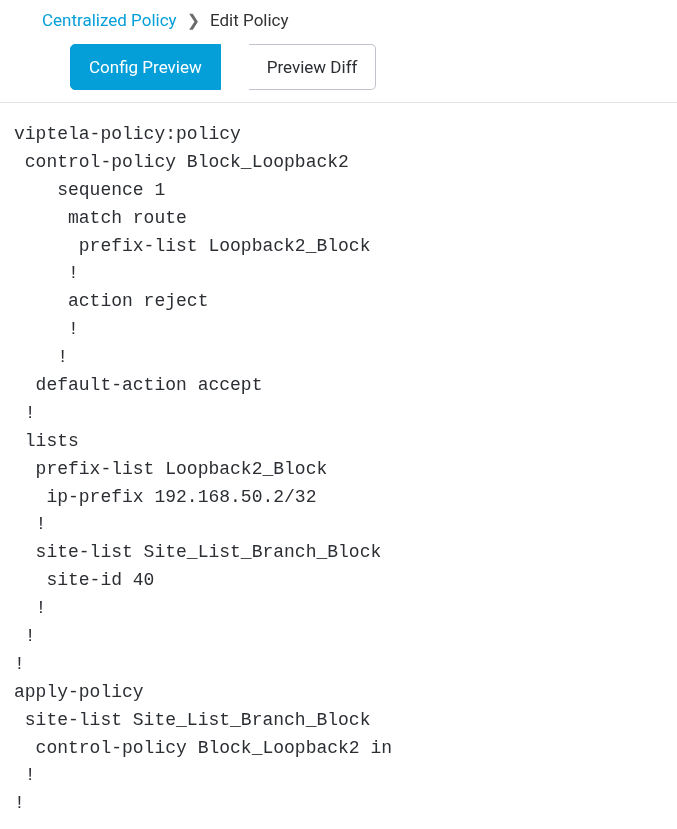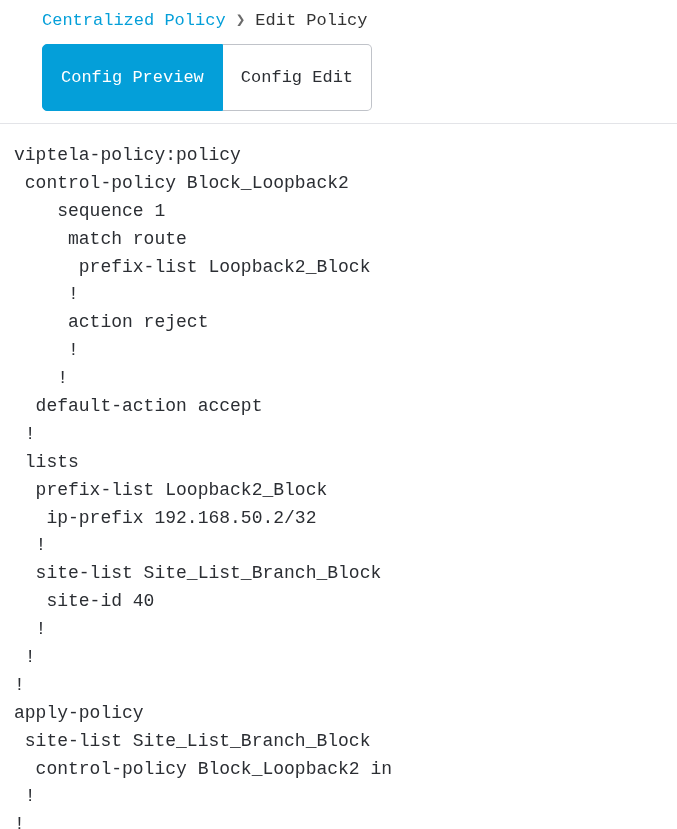--- a/index.html
+++ b/index.html
@@ -7,21 +7,20 @@
       padding: 0;
       box-sizing: border-box;
     }
     body {
       font-family: -apple-system, BlinkMacSystemFont, "Segoe UI", Roboto, Helvetica, Arial, sans-serif;
       background: #ffffff;
       width: 677px;
     }
     .header-area {
       padding: 10px 0 0 0;
-      font-family: Liberation Mono, monospace;
     }
     .breadcrumb {
       display: flex;
       align-items: center;
       gap: 10px;
       padding-left: 42px;
       font-size: 17px;
     }
     .breadcrumb-link {
       color: #049fd9;
@@ -36,25 +35,26 @@
       text-align: center;
     }
     .tabs {
       display: flex;
       padding-left: 42px;
       margin-top: 14px;
       margin-bottom: 12px;
     }
     .tab {
       font-size: 17px;
-      padding: 23px 18px;
+      padding: 12px 18px;
       border: 1px solid #c0c3c9;
       cursor: pointer;
       background: #ffffff;
       color: #2b2e33;
+      margin-left: 28px;
     }
     .tab.active {
       background: #049fd9;
       color: #ffffff;
       border-color: #049fd9;
     }
     .tab:first-child {
       border-radius: 5px 0 0 5px;
     }
     .tab:last-child {
@@ -80,21 +80,21 @@
 
 <div class="header-area">
   <div class="breadcrumb">
     <span class="breadcrumb-link">Centralized Policy</span>
     <span class="breadcrumb-sep">❯</span>
     <span class="breadcrumb-current">Edit Policy</span>
   </div>
 
   <div class="tabs">
     <div class="tab active">Config Preview</div>
-    <div class="tab">Config Edit</div>
+    <div class="tab">Preview Diff</div>
   </div>
 </div>
 
 <hr class="divider">
 
 <div class="config-body">viptela-policy:policy
  control-policy Block_Loopback2
     sequence 1
      match route
       prefix-list Loopback2_Block

